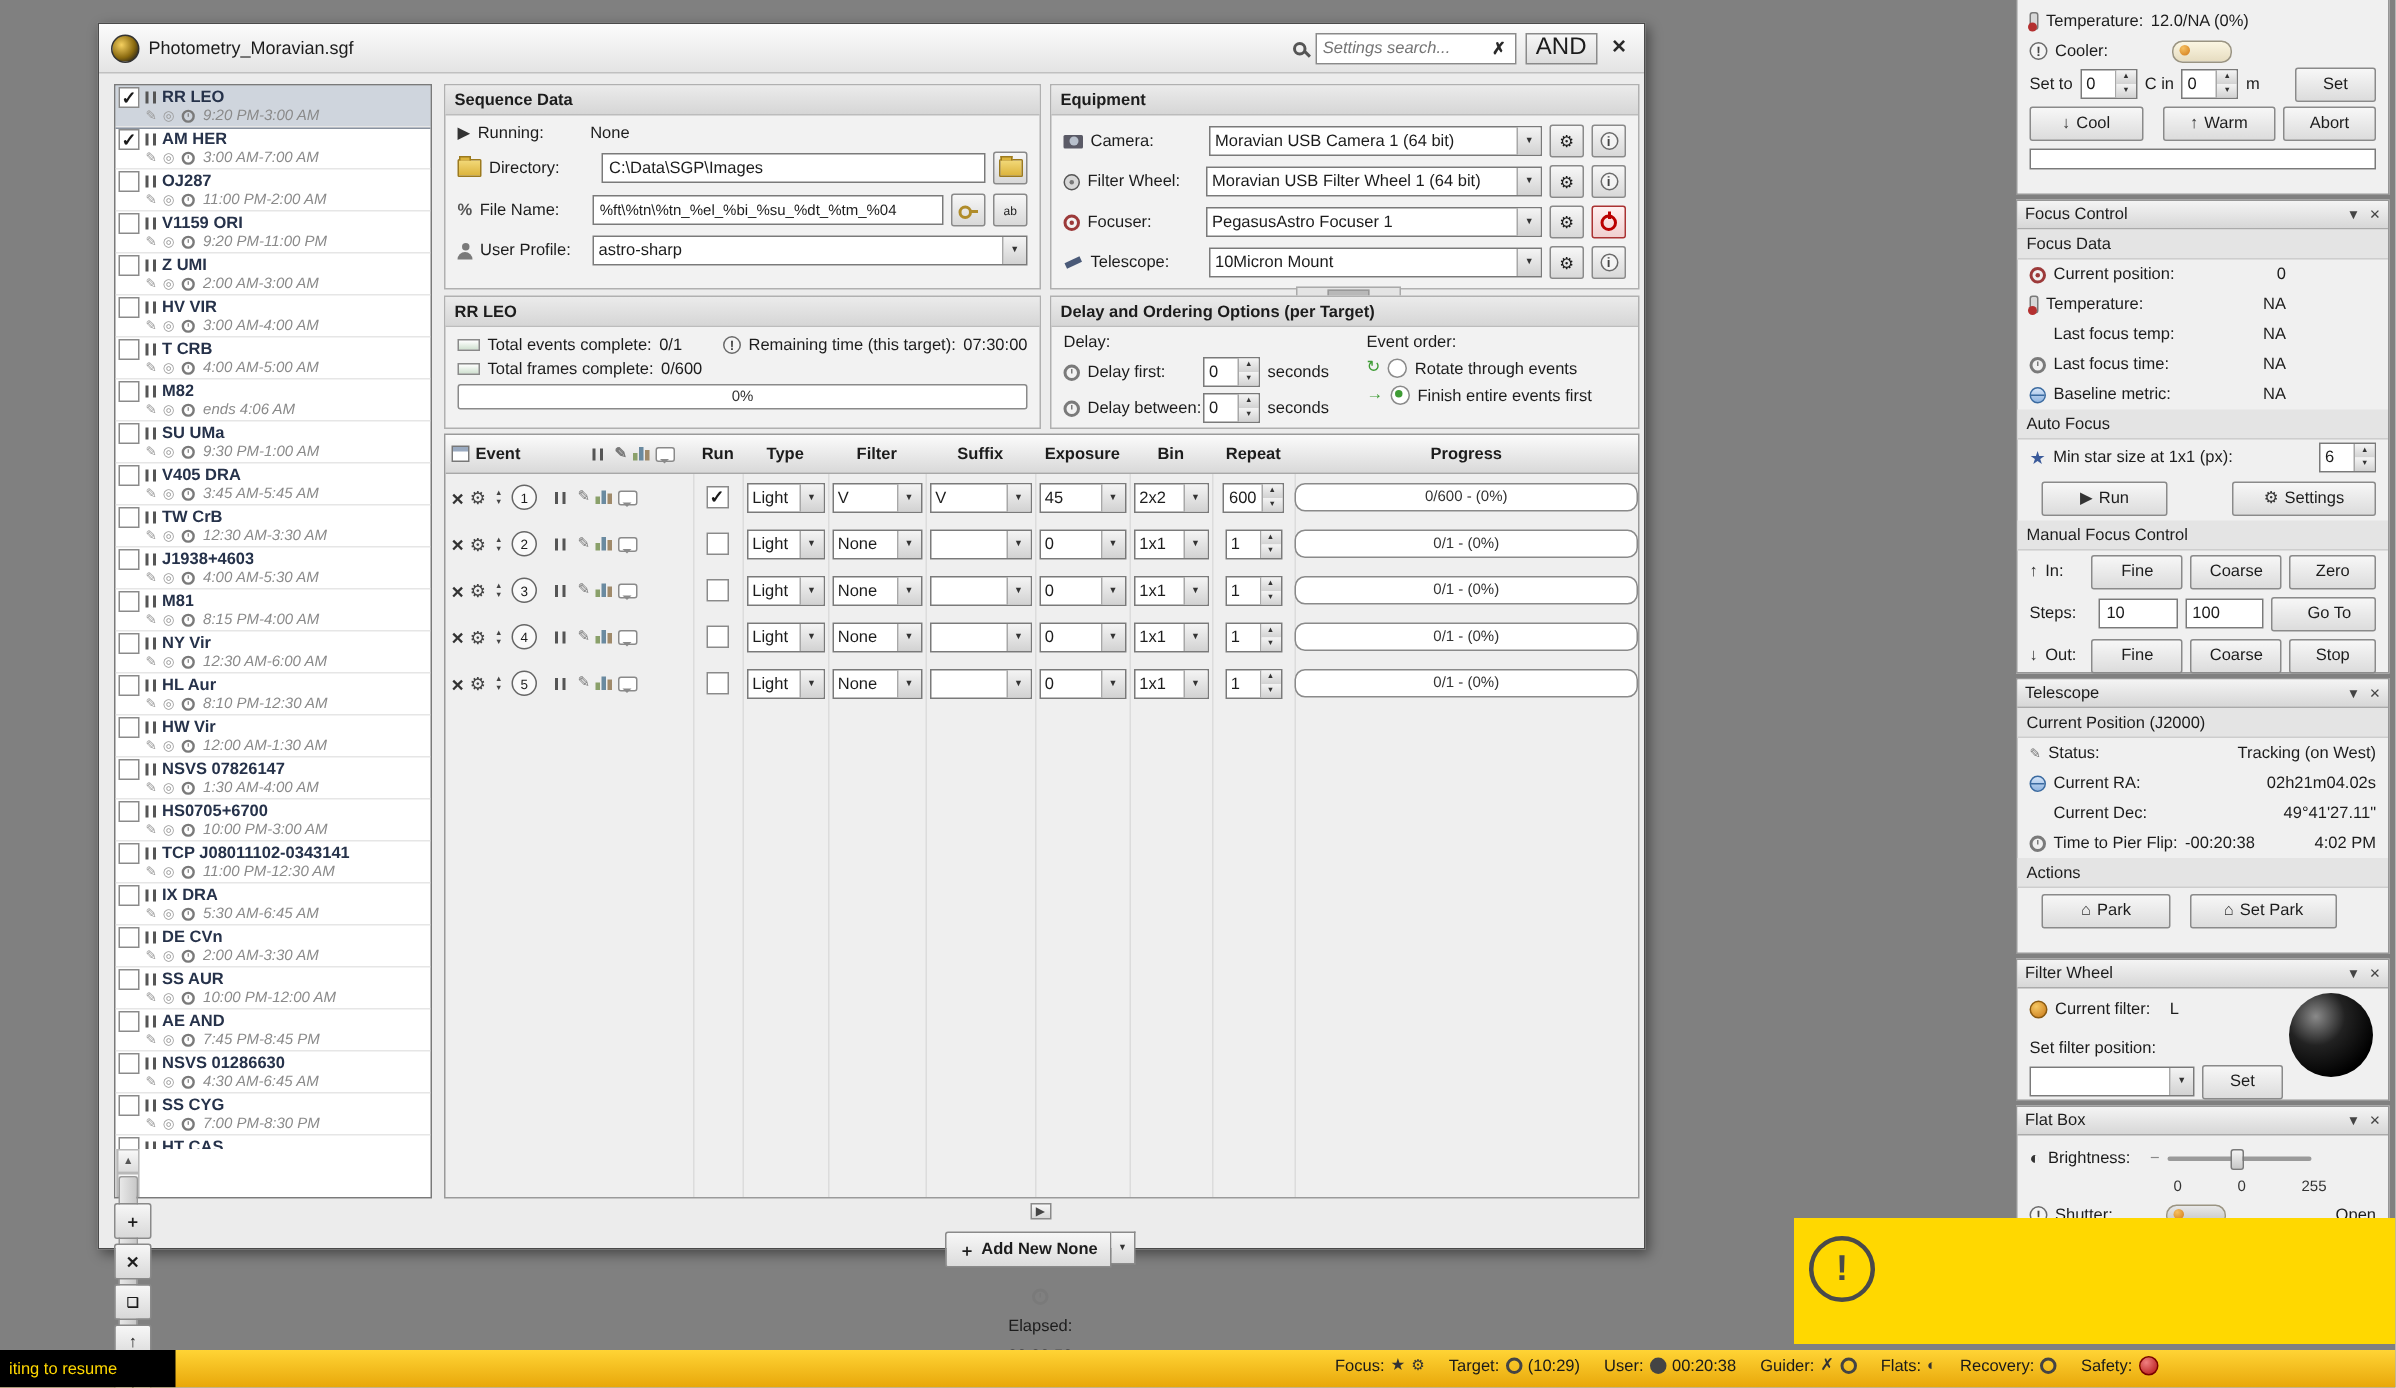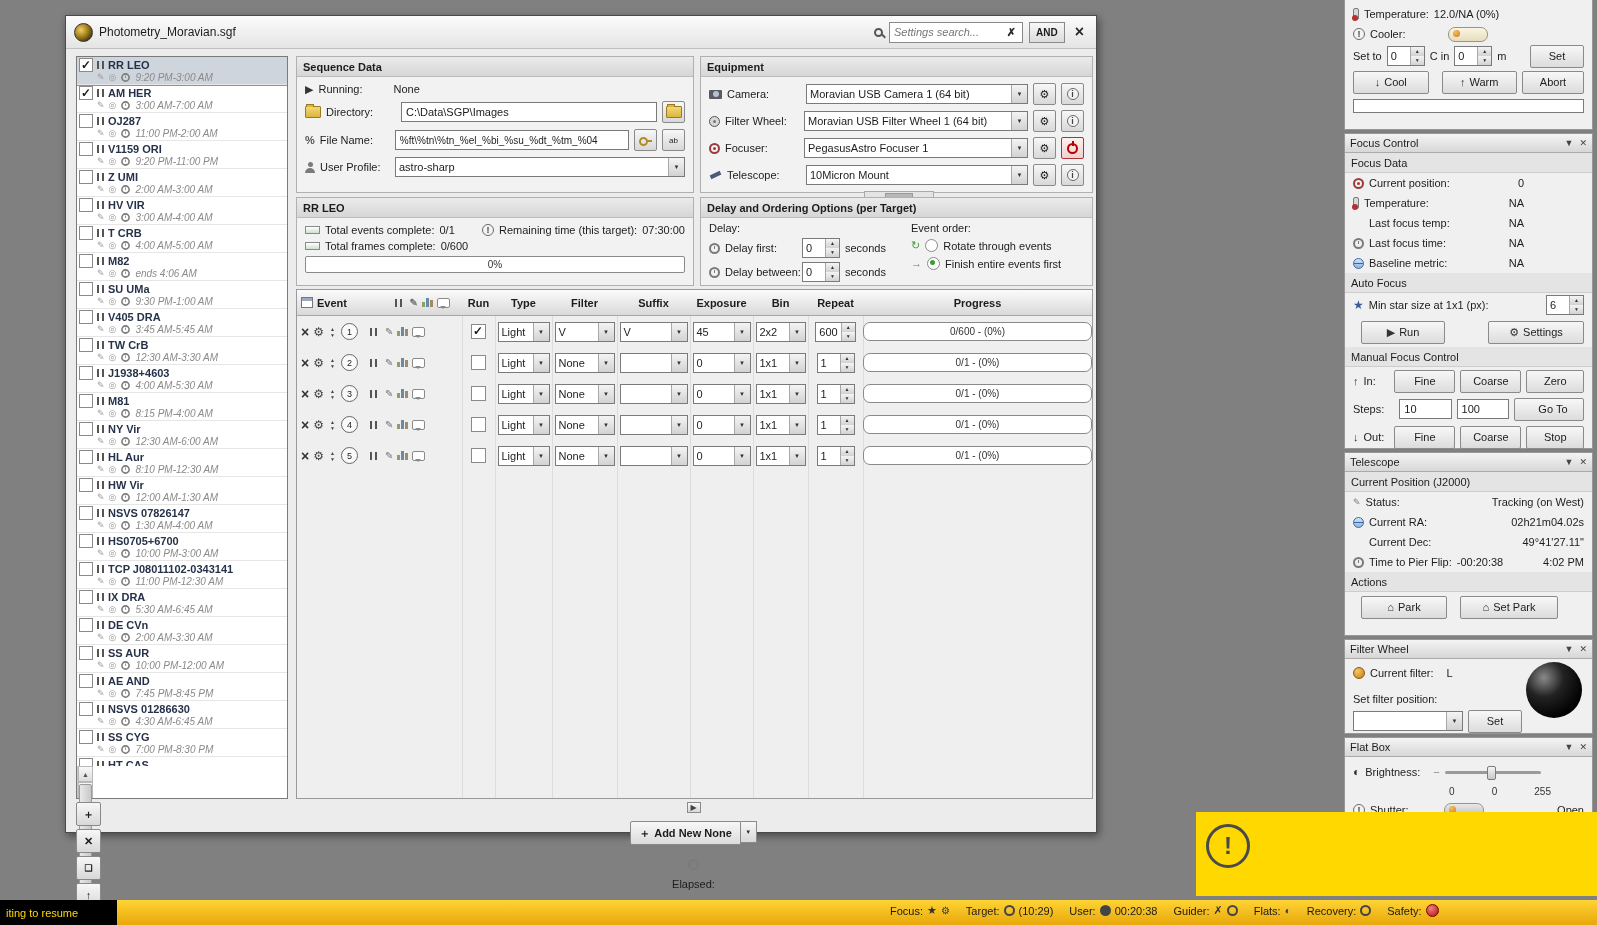--- a/index.html
+++ b/index.html
@@ -93,21 +93,21 @@
   .window{position:absolute;left:65px;top:15px;width:1030px;height:816px;background:#ececec;
        border:1px solid #4a4a4a;box-shadow:2px 3px 8px rgba(0,0,0,.45);}
   .titlebar{height:32px;display:flex;align-items:center;gap:6px;padding:0 8px;
        background:linear-gradient(#fcfcfc,#e4e4e4);border-bottom:1px solid #c0c0c0;}
   .titlebar .wtitle{font-size:12px;color:#1c1c1c;}
   .tspacer{flex:1;}
   .searchbox{display:flex;align-items:center;width:128px;height:19px;background:#fff;border:1px solid #8a8a8a;padding:0 2px;}
   .searchbox input{flex:1;border:none;outline:none;font-style:italic;font-size:11px;color:#8a8a8a;
        font-family:"Liberation Sans",sans-serif;background:transparent;min-width:0;}
   .andbtn{height:19px;padding:0 6px;display:flex;align-items:center;background:linear-gradient(#f7f7f7,#dcdcdc);
-       border:1px solid #8a8a8a;font-size:10px;font-weight:bold;}
+       border:1px solid #8a8a8a;font-size:16px;}
   .closex{font-size:16px;font-weight:bold;color:#2a2a2a;padding:0 4px;}
   .window>.abs{position:absolute;flex-direction:column;}
   
   .target-panel{left:10px;top:40px;width:210px;height:741px;background:#fff;border:1px solid #7a7a7a;display:flex;}
   .t-list{flex:1;overflow:hidden;}
   .t-item{height:26px;border-bottom:1px solid #e6e6e6;padding:1px 2px 0 2px;}
   .t-item.sel{background:#cfd5dd;outline:1px solid #8a93a0;}
   .t-line1{display:flex;align-items:center;gap:4px;height:14px;}
   .t-line1 .cb{width:12px;height:12px;}
   .t-name{font-weight:bold;color:#26324a;font-size:11px;white-space:nowrap;overflow:hidden;}

